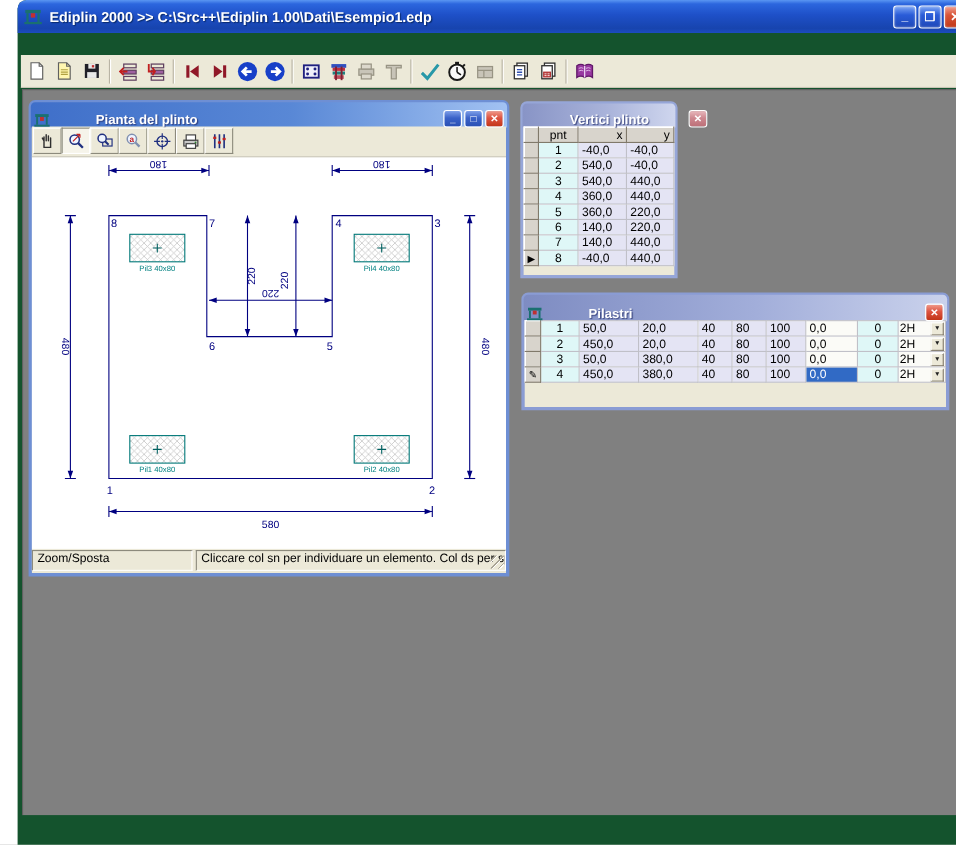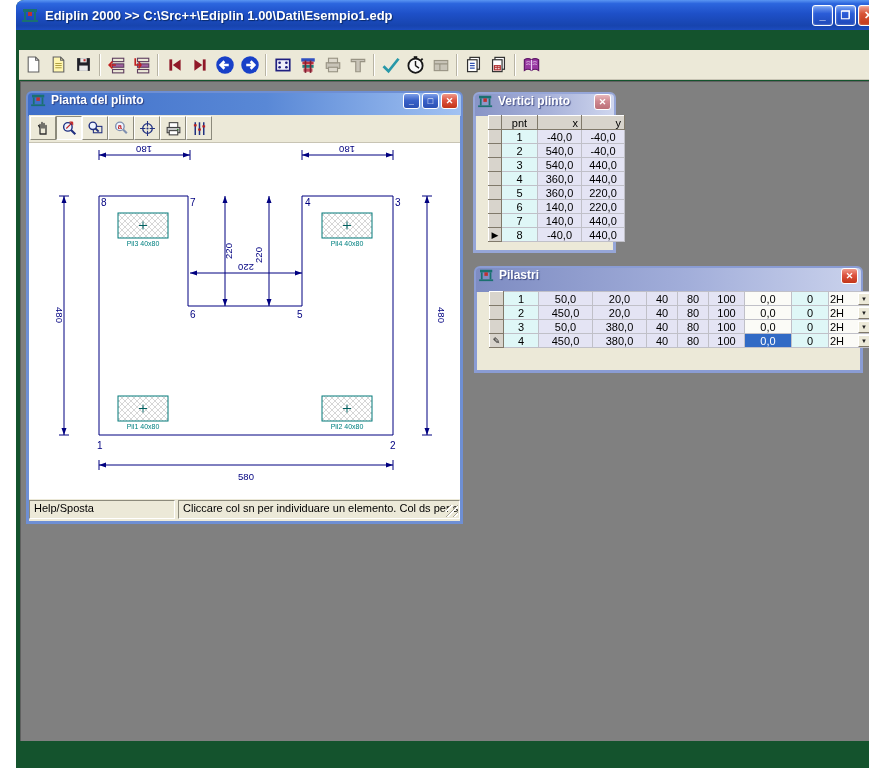--- a/index.html
+++ b/index.html
@@ -32,22 +32,22 @@
     border-bottom:1px solid #C8C4B4; }
   .tb-btn { width:25px; height:25px; display:flex; align-items:center; justify-content:center; }
   .tb-sep { width:2px; height:22px; margin:0 3px; border-left:1px solid #B8B4A4; border-right:1px solid #fff; }
 
   
   .mdi { position:absolute; left:4px; top:81px; width:861px; height:660px;
     background:#808080; box-shadow:inset 1px 1px 0 #606060; }
 
   
   .child { position:absolute; border-radius:6px 6px 0 0; }
-  .child .ctitle { height:22px; display:flex; align-items:flex-start; padding:0 3px;
-    border-radius:4px 4px 0 0; }
+  .child .ctitle { height:22px; display:flex; align-items:flex-end; padding:0 3px;
+    border-radius:4px 4px 0 0;gap:36px; }
   .child .ctitle .ct-text { color:#fff; font-weight:bold; font-size:12px;
     text-shadow:1px 1px 1px rgba(40,50,110,.8); margin-left:4px; white-space:nowrap; }
   .child .ctitle .app-icon { width:16px; height:14px; }
   .cbtns { margin-left:auto; display:flex; gap:2px; }
   .cbtn { width:17px; height:16px; border-radius:3px; border:1px solid #fff;
     color:#fff; font-size:9px; font-weight:bold; display:flex; align-items:center; justify-content:center; }
   .cbtn.blue { background:linear-gradient(180deg,#7E9FE8,#3A62C8 45%,#2A50B4); }
   .cbtn.red  { background:linear-gradient(180deg,#F09A8A,#DD5340 45%,#C23518); }
   .cbtn.pink { background:linear-gradient(180deg,#E8B8BC,#CE8890 45%,#BC7078); }
 
@@ -69,27 +69,27 @@
     background:repeating-linear-gradient(135deg,transparent 0 3px,#A8A494 3px 4px,#fff 4px 5px); }
 
   
   .vert-win { left:453px; top:11px; width:143px; height:161px;
     border:3px solid #96A6D8; background:#ECE9D8; }
   .vert-win .ctitle { background:linear-gradient(90deg,#8894C6 0%,#A9B3DA 55%,#CFD6EE 100%); margin:-1px; }
   .pil-win { left:454px; top:185px; width:389px; height:107px;
     border:3px solid #8A9CD4; background:#ECE9D8; }
   .pil-win .ctitle { background:linear-gradient(90deg,#7E8CC2 0%,#A2AEDA 55%,#CAD2EC 100%); margin:-1px; height:24px; }
 
-  table.grid { border-collapse:collapse; table-layout:fixed; font-size:11px; background:#fff;margin-left:12px; }
+  table.grid { border-collapse:collapse; table-layout:fixed; font-size:11px; background:#fff; }
   .grid td { height:14px; padding:0 3px; border:1px solid #C0C0C8; overflow:hidden; white-space:nowrap; }
   .grid td.hdr, .grid td.sel { background:#D8D4CC; border:1px solid;
     border-color:#FFF #80796A #80796A #FFF; }
   .grid td.hdr { text-align:right; }
   .grid td.hdr.ctr { text-align:center; }
-  .grid td.num { text-align:center; }
+  .grid td.num { text-align:left; }
   .grid td.ctr { text-align:center; }
   .col-cyan { background:#DFF7F7; }
   .col-lav  { background:#E4E4F4; }
   .col-wht  { background:#FBFBF7; }
   .cell-selected { background:#316AC5 !important; color:#fff; }
   .sel { text-align:center; font-size:9px; color:#000; padding:0 !important; }
   .pqp-cell { display:flex; align-items:center; height:13px; }
   .pqp-val { flex:1; padding-left:0; }
   .dd-btn { width:12px; height:12px; background:#ECE9D8; border:1px solid;
     border-color:#FFF #80796A #80796A #FFF; font-size:6px; display:flex;
@@ -434,21 +434,21 @@
           </g>
           <g>
             <rect x="293" y="253" width="50" height="25" fill="url(#hatch)" stroke="#007878"></rect>
             <path d="M314 265.5h8M318 261.5v8" stroke="#006060"></path>
             <text x="318" y="286" font-size="7" fill="#008080" text-anchor="middle">Pil2 40x80</text>
           </g>
         </svg>
       </div>
 
       <div class="plan-status">
-        <span class="ps-panel ps-left">Help/Sposta</span>
+        <span class="ps-panel ps-left">Zoom/Sposta</span>
         <span class="ps-panel ps-right"><span>Cliccare col sn per individuare un elemento. Col ds per sp</span><span class="grip"></span></span>
       </div>
     </div>
 
     <div class="child vert-win">
       <div class="ctitle">
         <svg class="app-icon" viewBox="0 0 18 16">
           <rect x="1" y="2" width="14" height="3" fill="#1A7070"></rect>
             <rect x="2" y="5" width="2" height="8" fill="#1A7070"></rect>
             <rect x="12" y="5" width="2" height="8" fill="#1A7070"></rect>

